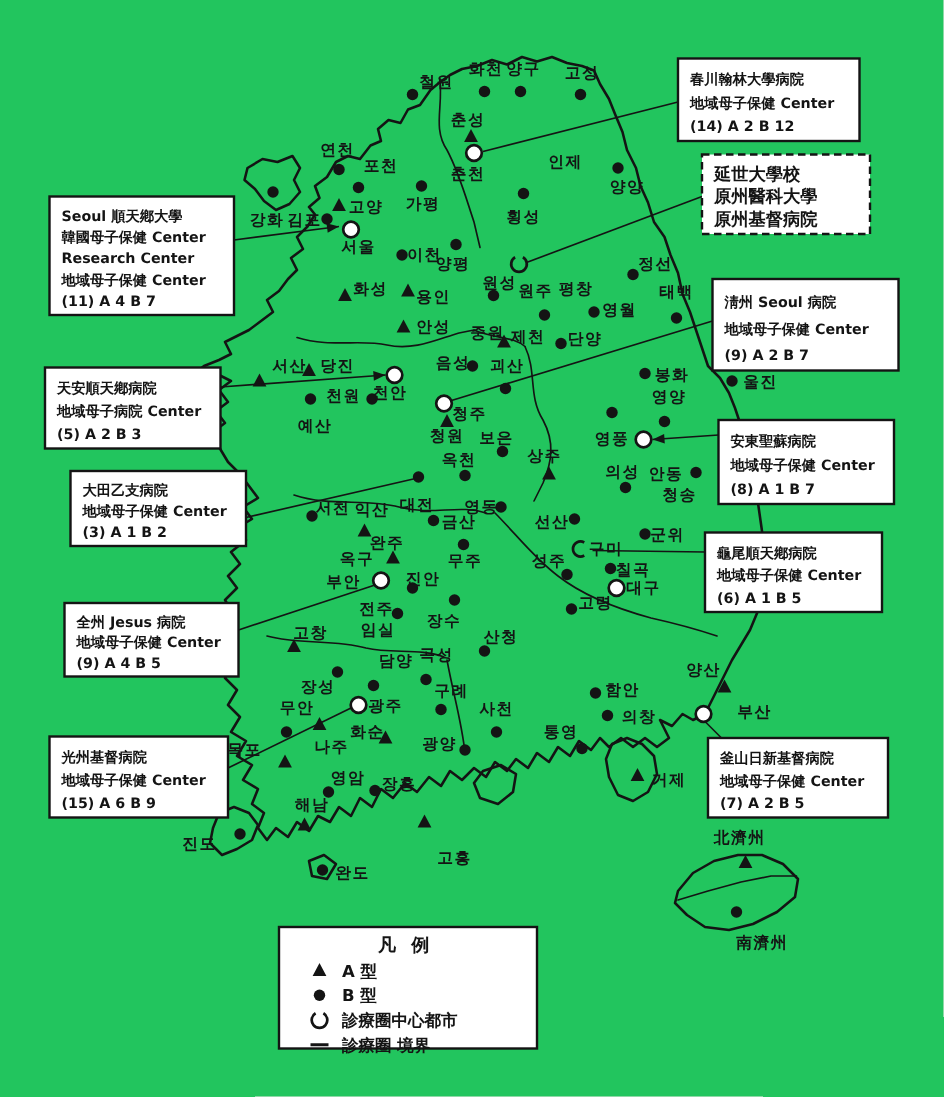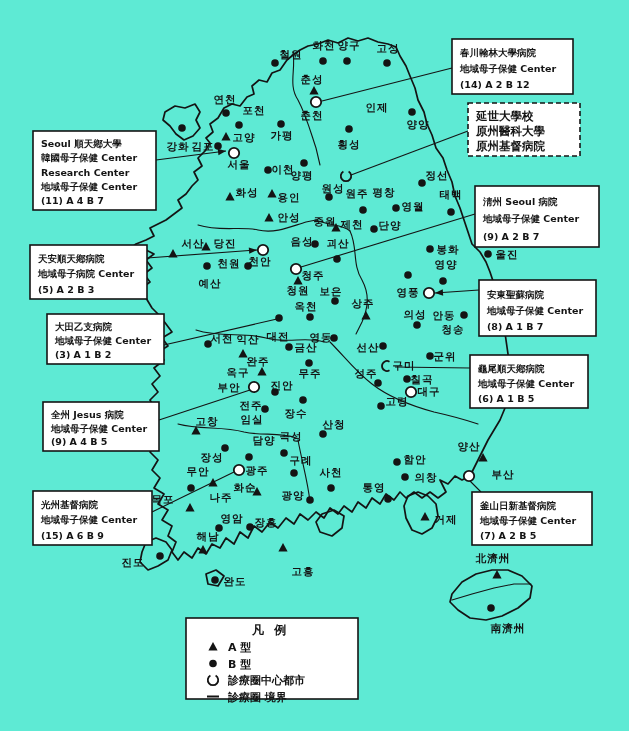--- a/index.html
+++ b/index.html
@@ -1,16 +1,16 @@
 <!DOCTYPE html>
 <html><head>
 <meta charset="utf-8">
 <style>
   html,body{margin:0;padding:0;background:#e8e8e4;}
-  .page{position:relative;width:629px;height:731px;background:#5eead4;margin:0 auto;
+  .page{position:relative;width:629px;height:731px;background:#22c55e;margin:0 auto;
         font-family:"DejaVu Sans",sans-serif;}
   svg{position:absolute;left:0;top:0;}
   .coast{fill:none;stroke:#141414;stroke-width:1.7;stroke-linejoin:round;stroke-linecap:round;}
   .border{fill:none;stroke:#141414;stroke-width:1.1;stroke-linejoin:round;stroke-linecap:round;}
   .citylabel{font-size:10.5px;font-weight:600;fill:#141414;letter-spacing:1px;}
   .boxtext{font-weight:600;fill:#141414;}
   .leader{stroke:#141414;stroke-width:1.1;fill:none;}
   .abox{fill:#ffffff;stroke:#141414;stroke-width:1.6;}
 </style>
 </head>

